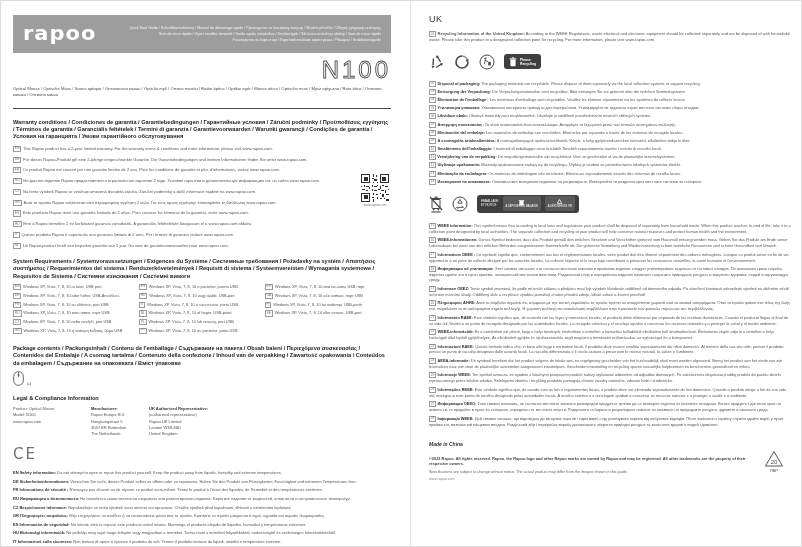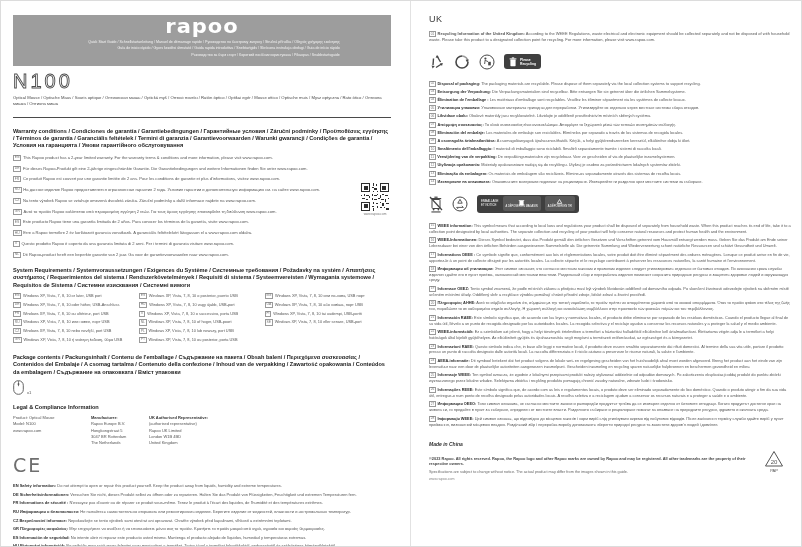--- a/index.html
+++ b/index.html
@@ -4,25 +4,25 @@
 <style>
   html,body{margin:0;padding:0;background:#f4f4f4;}
   .canvas{position:relative;width:802px;height:547px;background:#ffffff;border:1px solid #dcdcdc;
           font-family:"Liberation Sans","DejaVu Sans",sans-serif;color:#3c3c3c;overflow:hidden;box-sizing:border-box;}
   .divider{position:absolute;left:409px;top:0;bottom:0;width:1px;background:#e2e2e2;}
   .page{position:absolute;top:14px;}
   .page-left{left:12px;width:378px;}
   .page-right{left:428px;width:362px;}
 
   
-  .brandbar{display:flex;align-items:center;justify-content:space-between;background:#9d9d9d;height:51px;padding:0 10px;box-sizing:border-box;flex-direction:column;}
+  .brandbar{display:flex;align-items:center;justify-content:space-between;background:#9d9d9d;height:38px;padding:0 10px;box-sizing:border-box;}
   .logo{color:#fff;font-size:21px;font-weight:bold;letter-spacing:1px;font-family:"DejaVu Sans",sans-serif;transform:scaleY(.92);}
   .guide{flex:1;text-align:right;color:#f4f4f4;font-size:3.6px;line-height:1.75;padding-left:24px;}
 
-  .model{ text-align:left;font-size:20px;line-height:1;margin-top:5px;letter-spacing:3px;
+  .model{ text-align:right;font-size:24px;line-height:1;margin-top:5px;letter-spacing:3px;
           color:transparent;-webkit-text-stroke:0.9px #4d4d4d;font-weight:300;}
   .subtitle{font-size:4.2px;line-height:1.5;margin-top:4px;color:#4a4a4a;}
   .rule{border:none;border-top:1px solid #4a4a4a;margin:9px 0 0 0;}
 
   .h{font-weight:bold;font-size:5.6px;line-height:1.32;color:#222;}
   .mt{margin-top:10px;}
 
   .wlist{margin-top:5px;position:relative;padding-right:44px;}
   .wrow{font-size:4.1px;line-height:1.25;margin-bottom:4.6px;color:#555;}
   .chip{display:inline-block;border:0.5px solid #9a9a9a;font-size:3.4px;line-height:1;padding:0.4px 0.8px;margin-right:1.8px;color:#777;vertical-align:middle;}
@@ -35,21 +35,21 @@
   .rrow{font-size:3.9px;line-height:1.2;margin-bottom:2.6px;color:#555;}
 
   .pkgitem{display:flex;align-items:flex-end;gap:3px;margin-top:4px;}
   .pkgqty{font-size:4.2px;color:#555;}
 
   .legalcols{display:flex;margin-top:4px;}
   .lcol{font-size:4px;line-height:1.55;color:#555;}
   .lcol .b{font-weight:bold;color:#333;}
   .lcol1{width:78px;} .lcol2{width:58px;} .lcol3{width:120px;}
 
-  .cemark{font-size:19px;color:#6f6f6f;letter-spacing:2px;margin-top:8px;font-weight:400;font-family:"DejaVu Sans",sans-serif;}
+  .cemark{font-size:15px;color:#6f6f6f;letter-spacing:2px;margin-top:8px;font-weight:400;font-family:"DejaVu Sans",sans-serif;}
 
   .slist{margin-top:7px;}
   .srow{font-size:4px;line-height:1.3;margin-bottom:3.4px;color:#555;}
   .srow b{color:#2f2f2f;}
 
   
   .ukca{font-size:9px;font-weight:normal;line-height:1.02;color:#3a3a3a;letter-spacing:0.5px;}
   .p01{font-size:4px;line-height:1.4;margin-top:7px;color:#555;}
   .num{display:inline-block;border:0.5px solid #9a9a9a;font-size:3.2px;line-height:1;padding:0.4px 0.7px;margin-right:1.6px;color:#777;vertical-align:middle;}
   .iconrow{display:flex;align-items:center;gap:9px;margin-top:8px;height:22px;}

